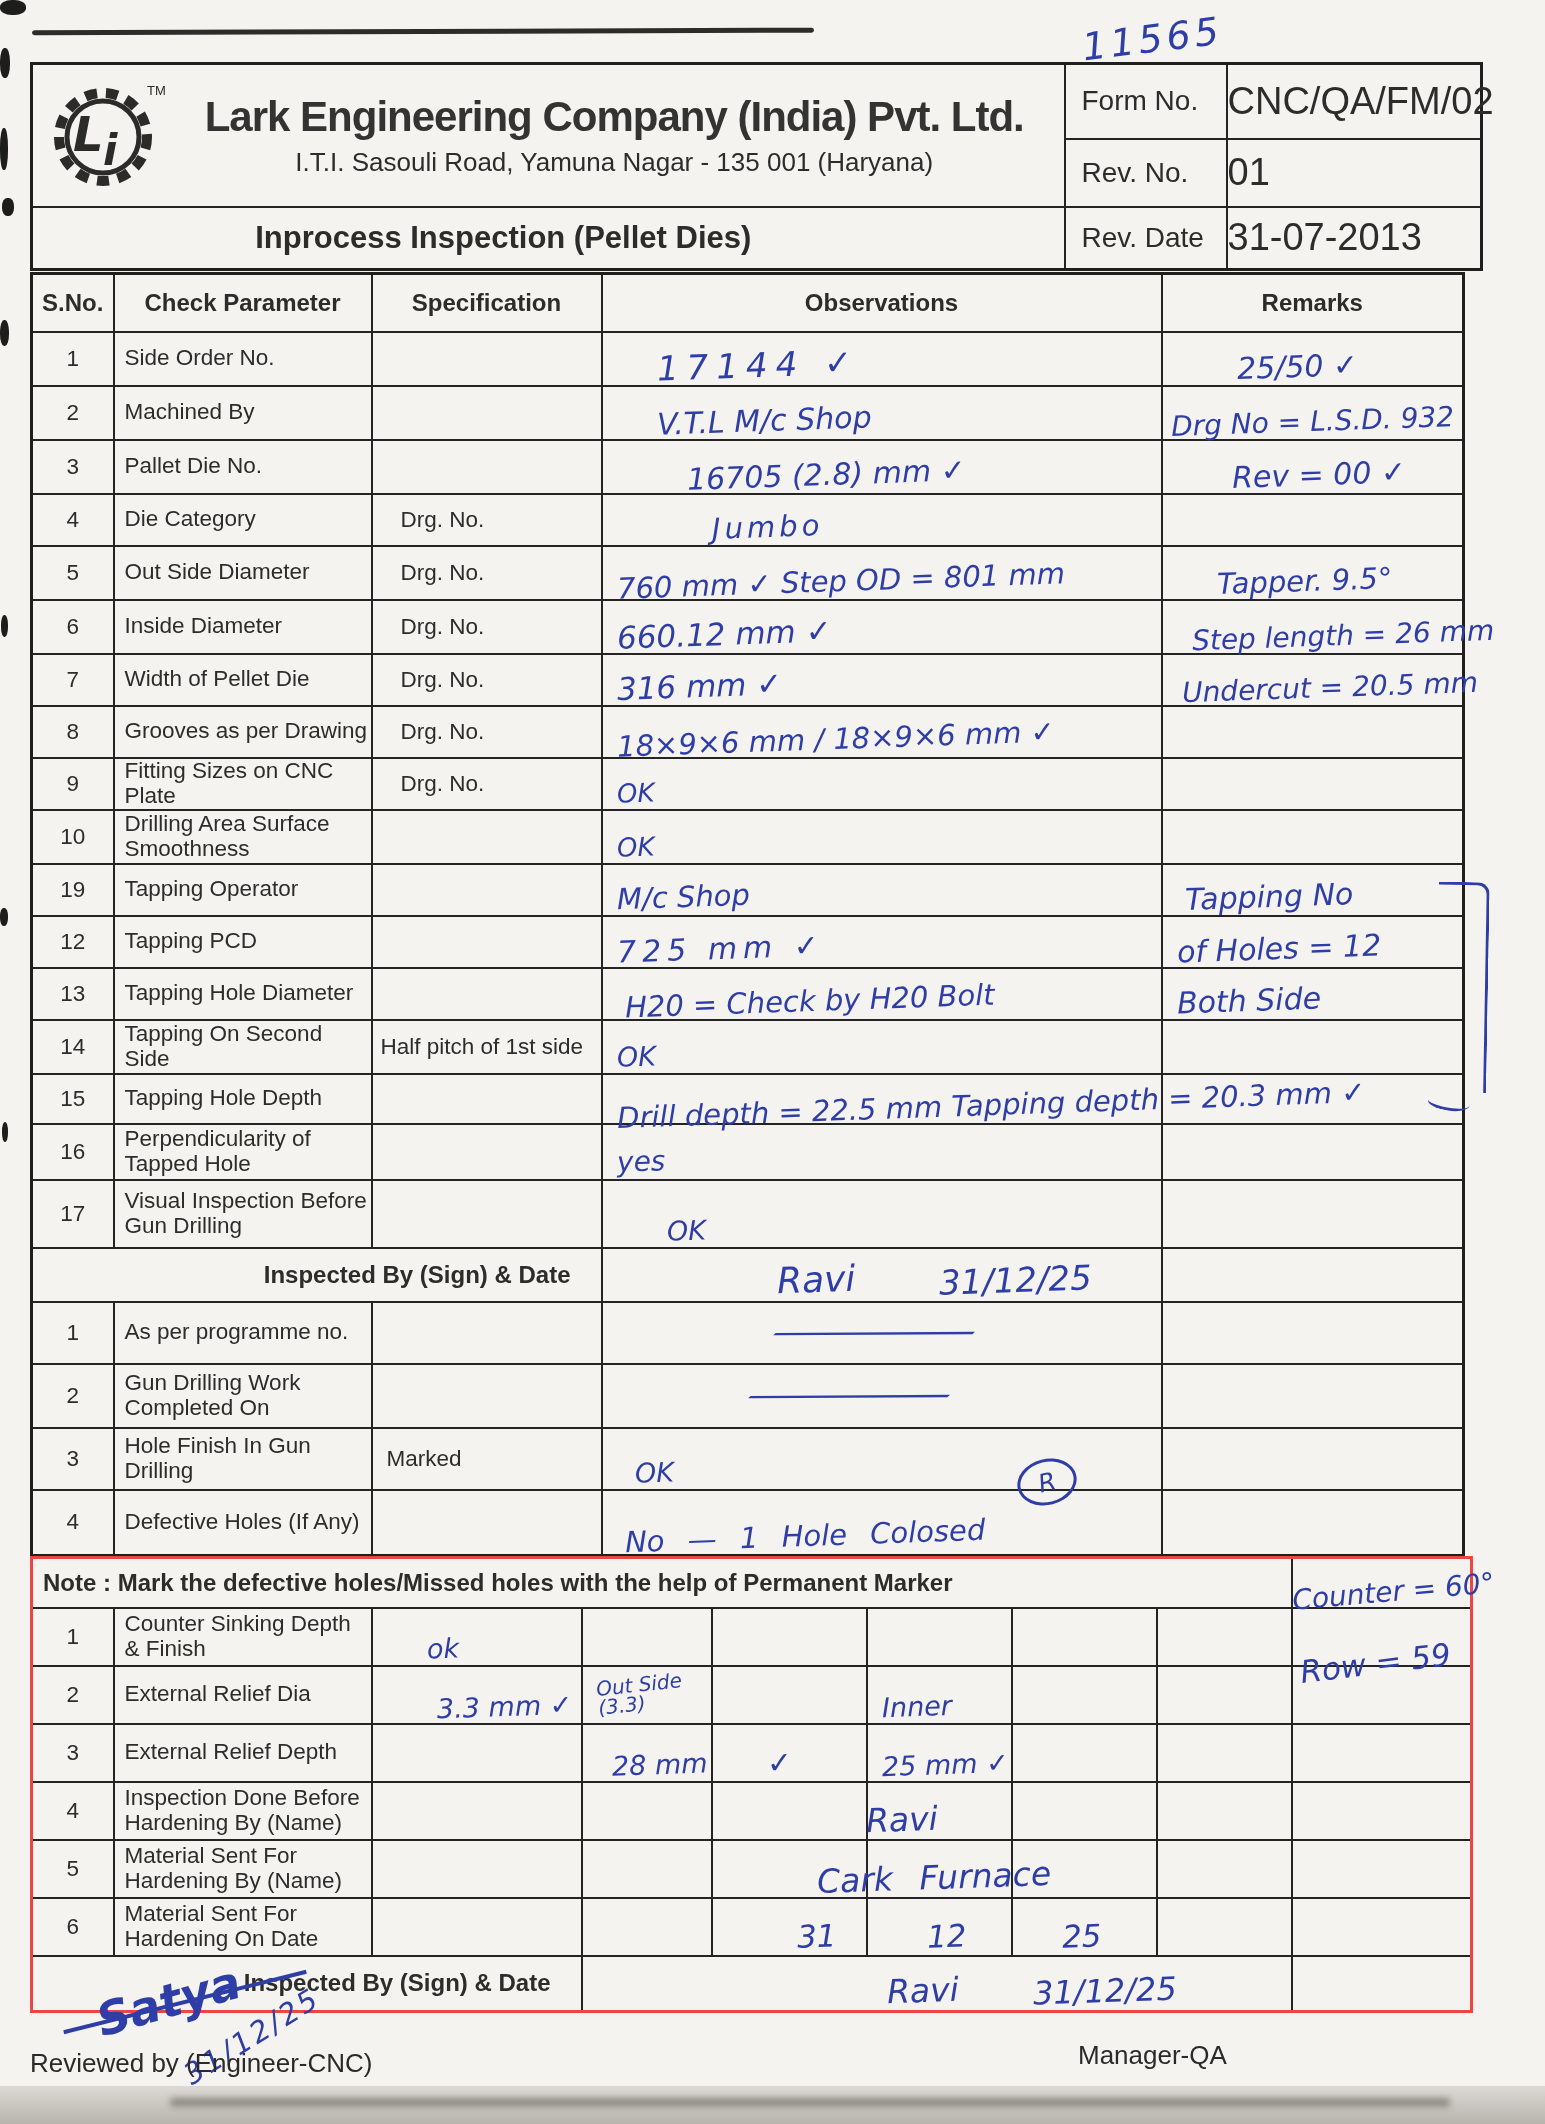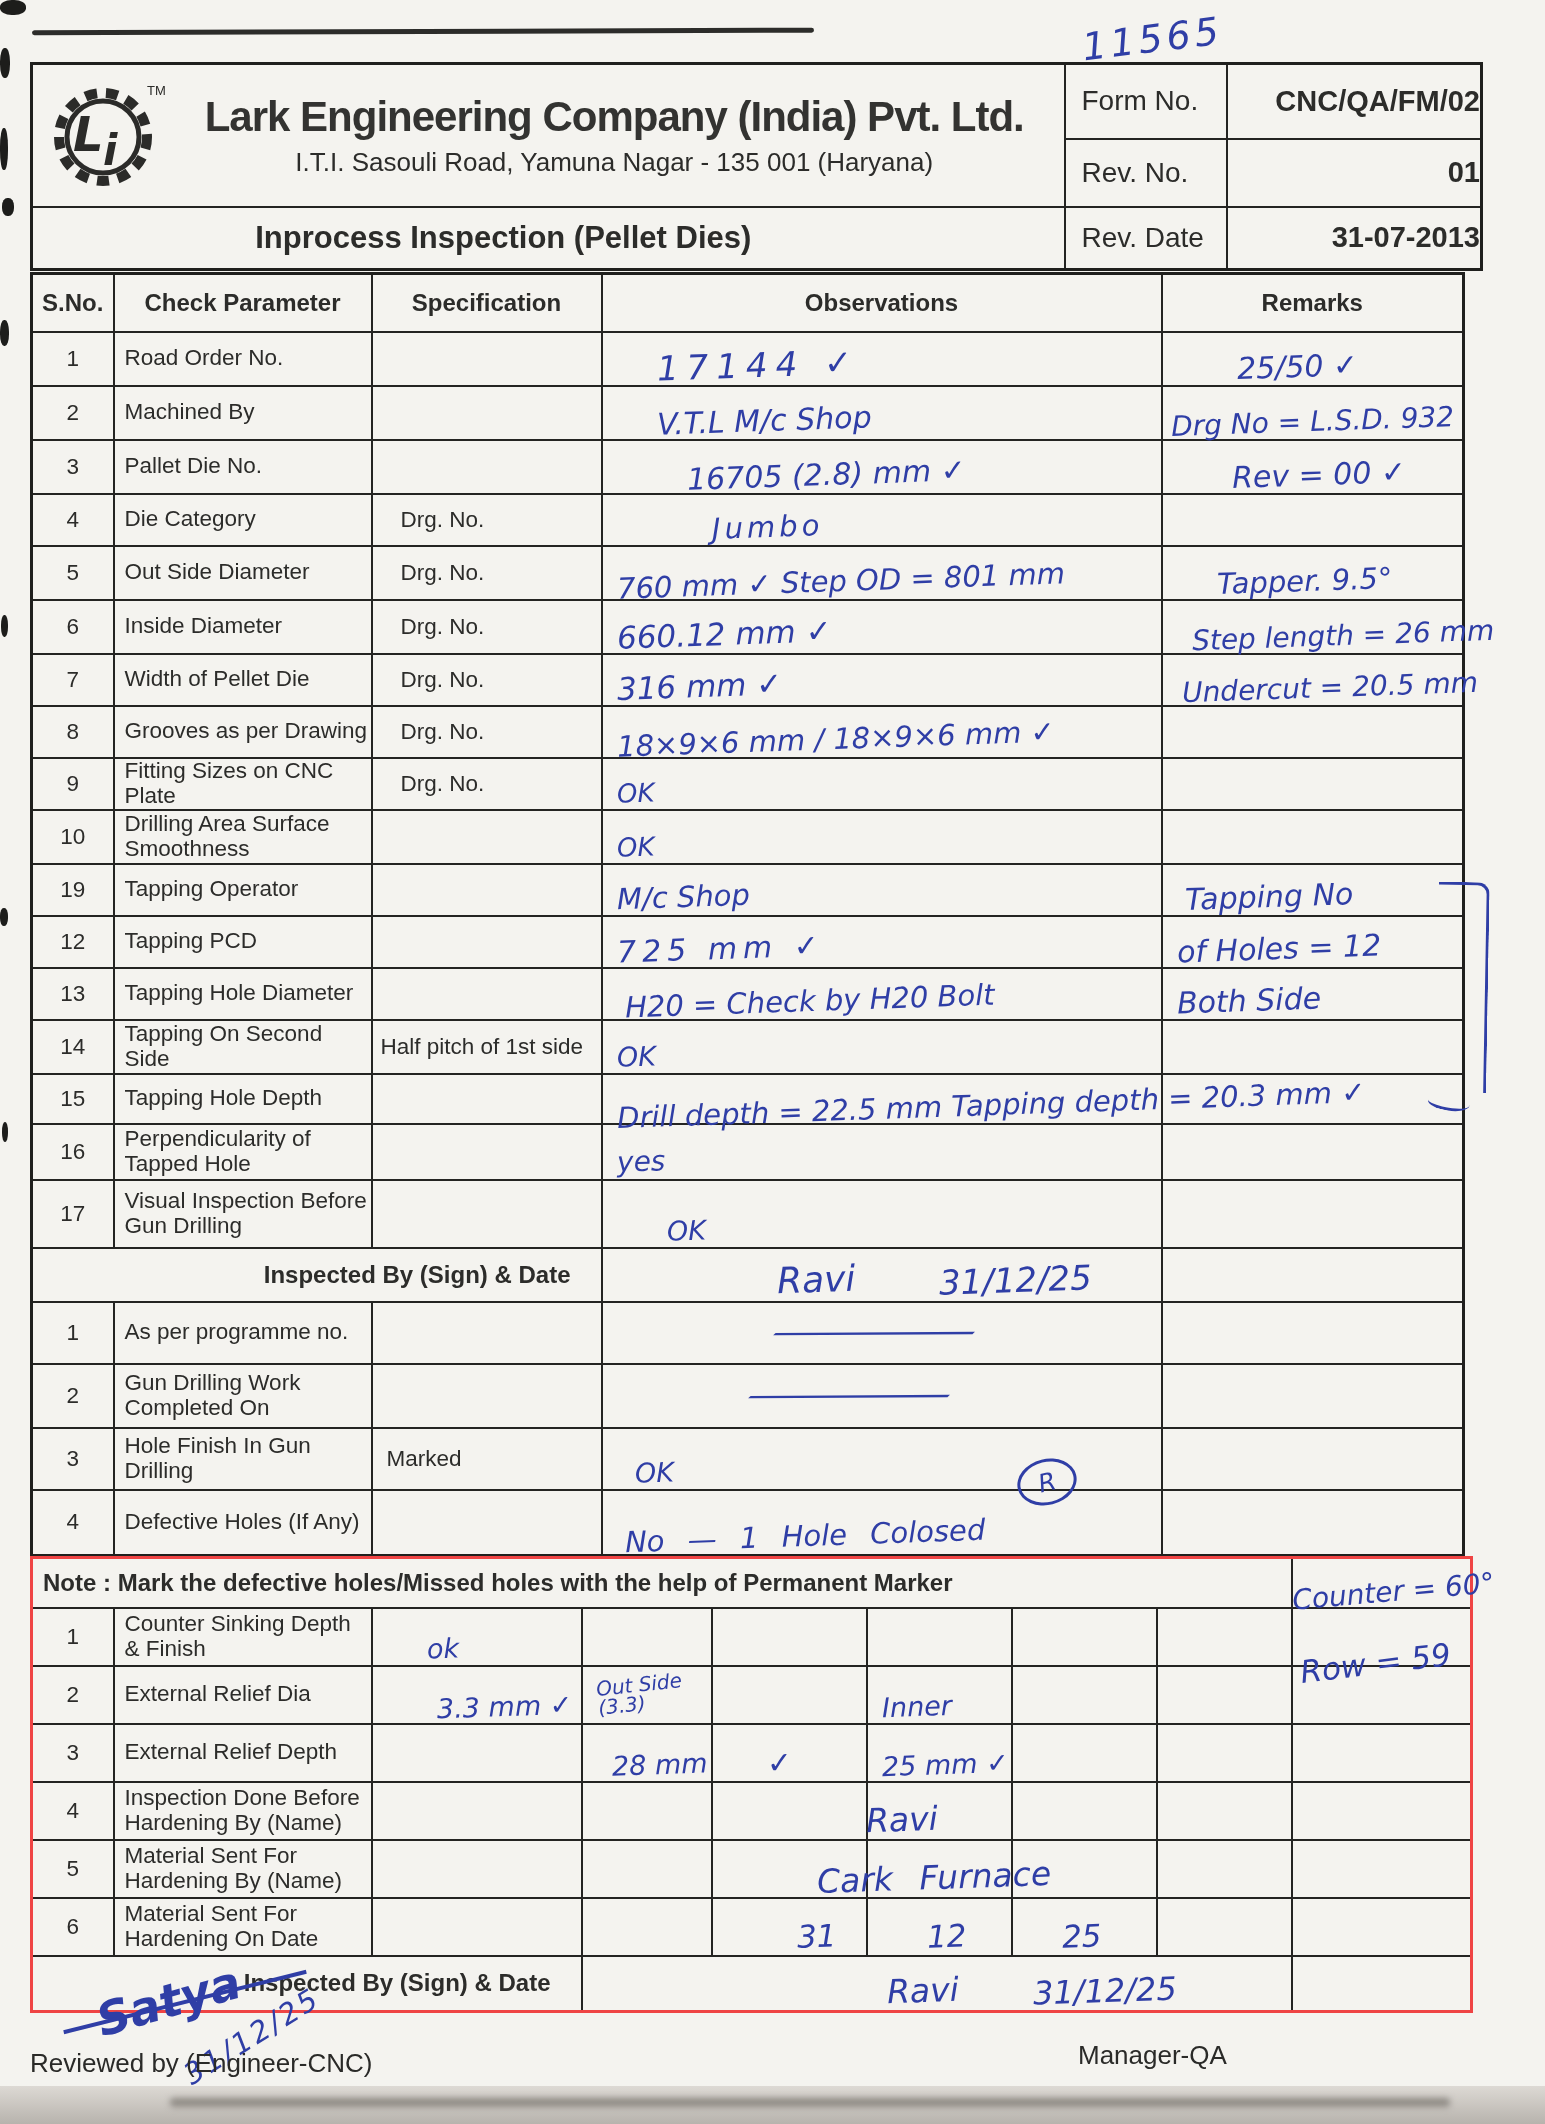--- a/index.html
+++ b/index.html
@@ -29,21 +29,21 @@
   
   #hdrgrid{position:absolute;left:30px;top:62px;width:1450px;border:3px solid #1f1f1d;}
   #hdrgrid td{border:2.5px solid #242422;}
   .companycell{vertical-align:middle;}
   .companyflex{display:flex;align-items:center;}
   .logo{width:118px;height:112px;flex:0 0 118px;margin-left:14px;position:relative;}
   .cotext{flex:1;text-align:center;}
   .coname{font-weight:bold;font-size:42px;letter-spacing:-1px;color:#333331;}
   .coaddr{font-size:26px;margin-top:6px;}
   .metalabel{font-size:28px;padding-left:16px;vertical-align:middle;}
-  .metaval{font-size:29px;text-align:right;vertical-align:middle;font-weight:bold;}
+  .metaval{font-size:38px;text-align:left;vertical-align:middle;}
   .titlecell{font-weight:bold;font-size:31px;text-align:center;vertical-align:middle;padding-right:90px;}
   
   .notecell{font-size:24px;font-weight:bold;vertical-align:middle;padding-left:10px;}
   .sig-label{font-weight:bold;font-size:24px;text-align:right;padding-right:30px;vertical-align:middle;}
   .foot{position:absolute;font-size:26px;color:#2a2a28;}
   
   .art{position:absolute;background:#1d1d1b;border-radius:45%;}
   .bottomband{position:absolute;left:0;top:2086px;width:1545px;height:38px;
               background:linear-gradient(#ddd9d4,#b7b3ad);}
   .bottomsmear{position:absolute;left:170px;top:2098px;width:1280px;height:9px;
@@ -130,21 +130,21 @@
         <tr style="height:58px">
       <td class="hdr">S.No.</td>
       <td class="hdr">Check Parameter</td>
       <td class="hdr">Specification</td>
       <td class="hdr">Observations</td>
       <td class="hdr">Remarks</td>
     </tr>
 
     <tr style="height:54px">
       <td class="cell-c sno">1</td>
-      <td class="param">Road Order No.</td>
+      <td class="param">Side Order No.</td>
       <td class="spec"></td>
       <td class="obs"><span class="hw" style="font-size:34px;margin-left:40px;letter-spacing:8px;">17144 ✓</span></td>
       <td class="rem"><span class="hw" style="font-size:30px;margin-left:60px;">25/50 ✓</span></td>
     </tr>
     <tr style="height:54px">
       <td class="cell-c sno">2</td>
       <td class="param">Machined By</td>
       <td class="spec"></td>
       <td class="obs"><span class="hw" style="font-size:30px;margin-left:40px;">V.T.L   M/c Shop</span></td>
       <td class="rem"><span class="hw" style="font-size:28px;margin-left:-6px;">Drg No = L.S.D. 932</span></td>

